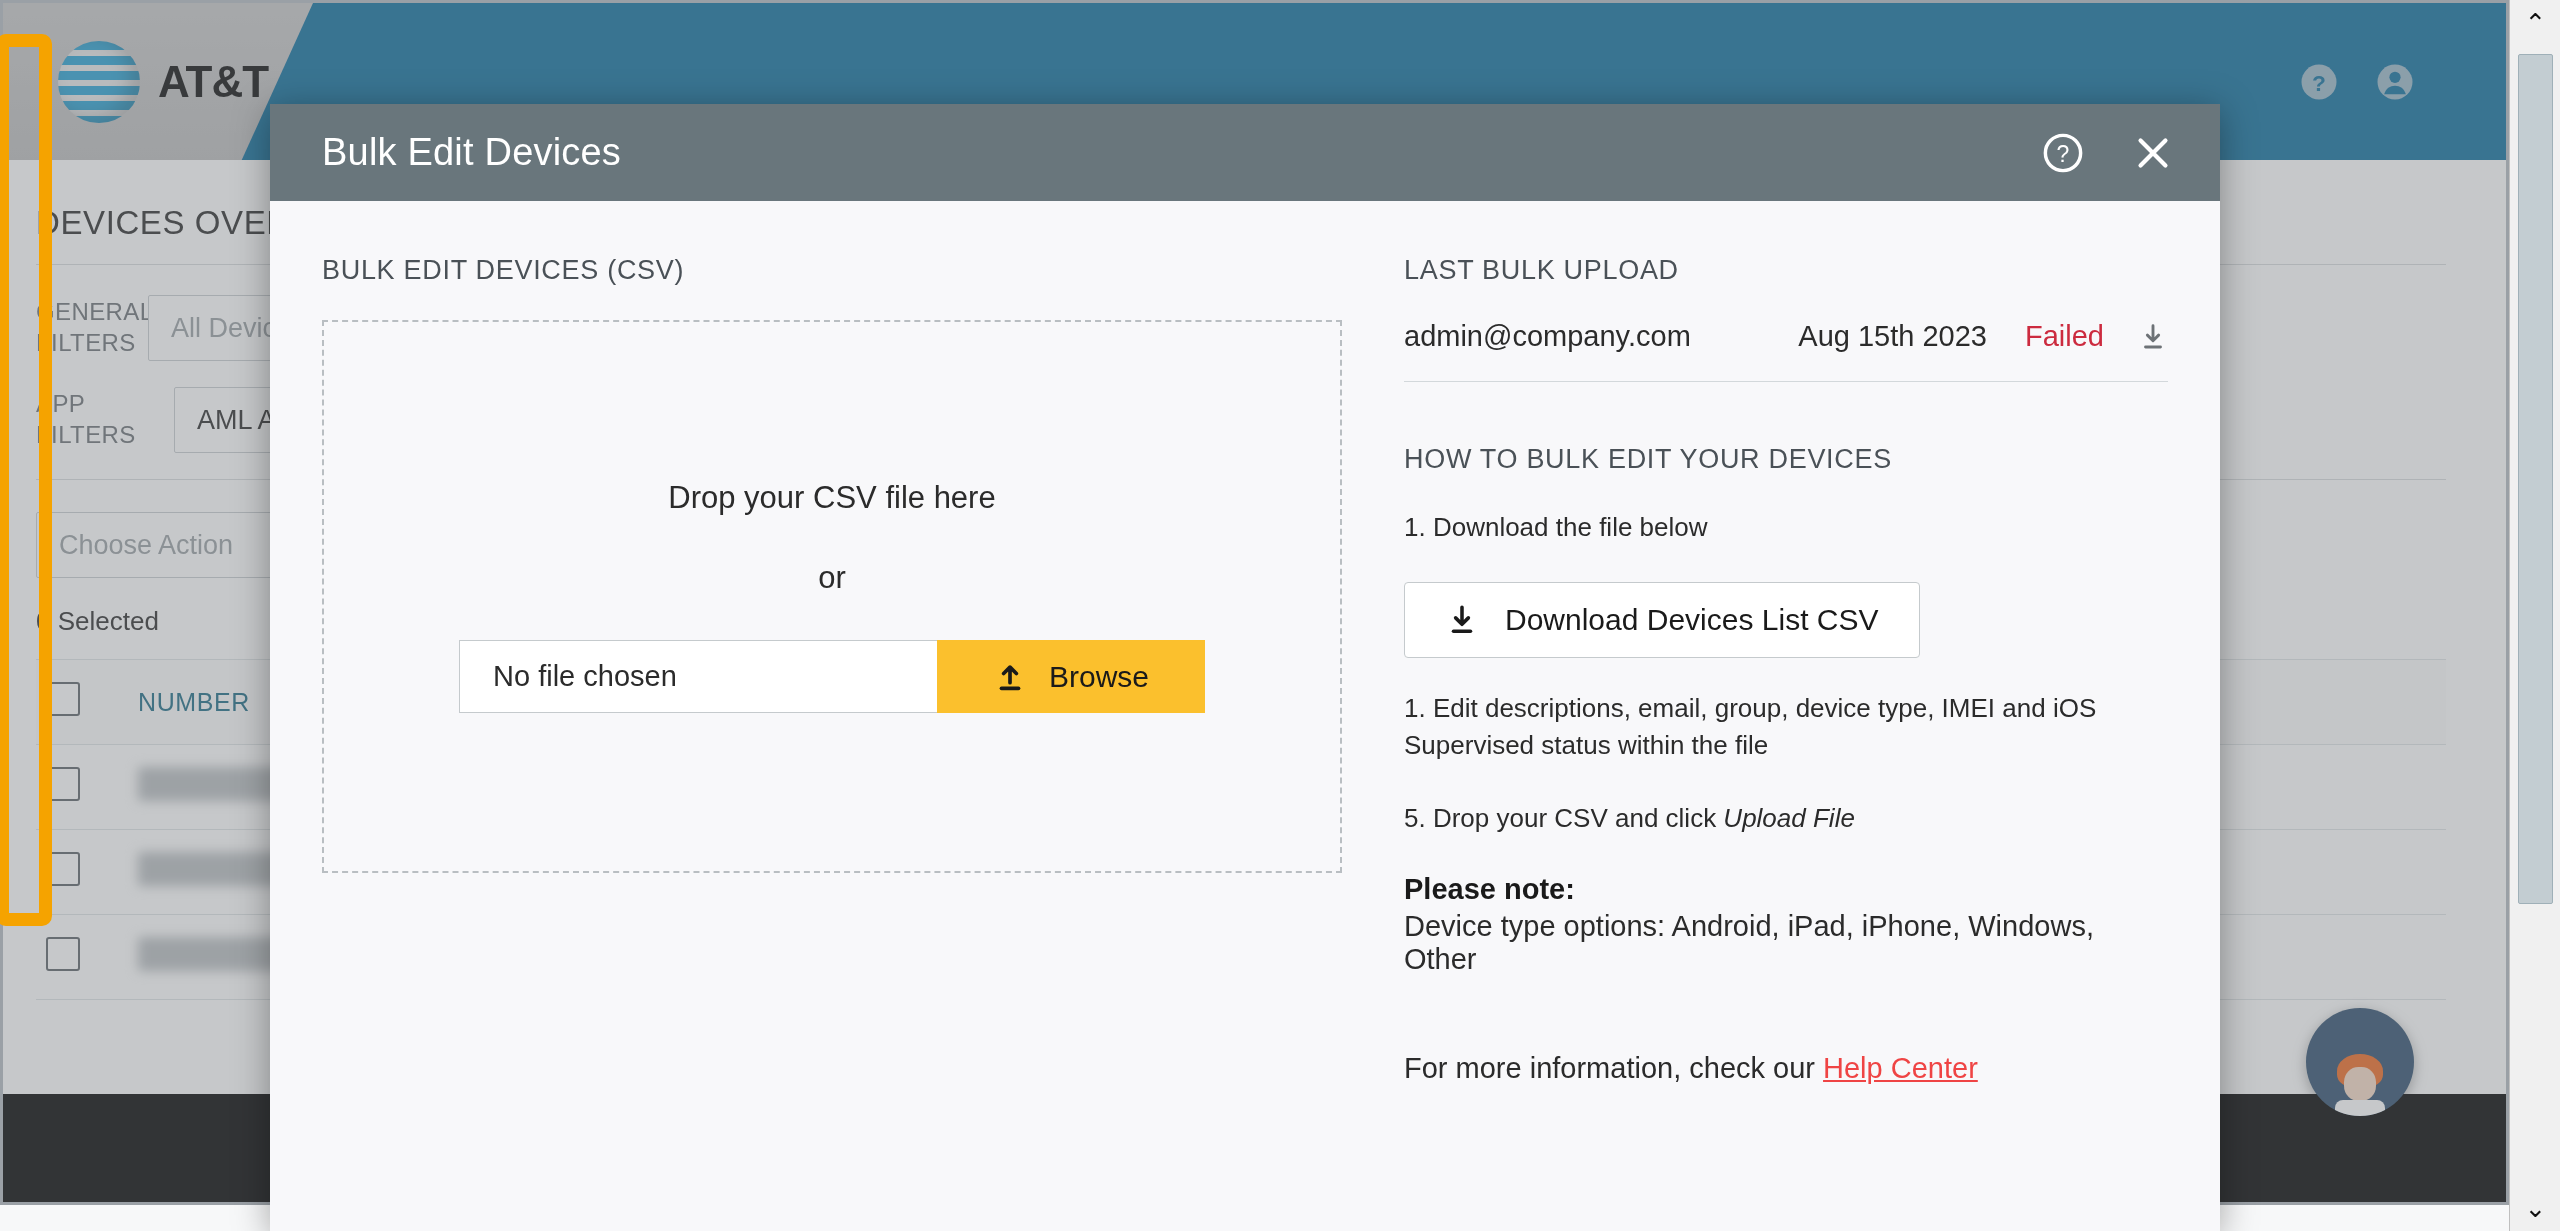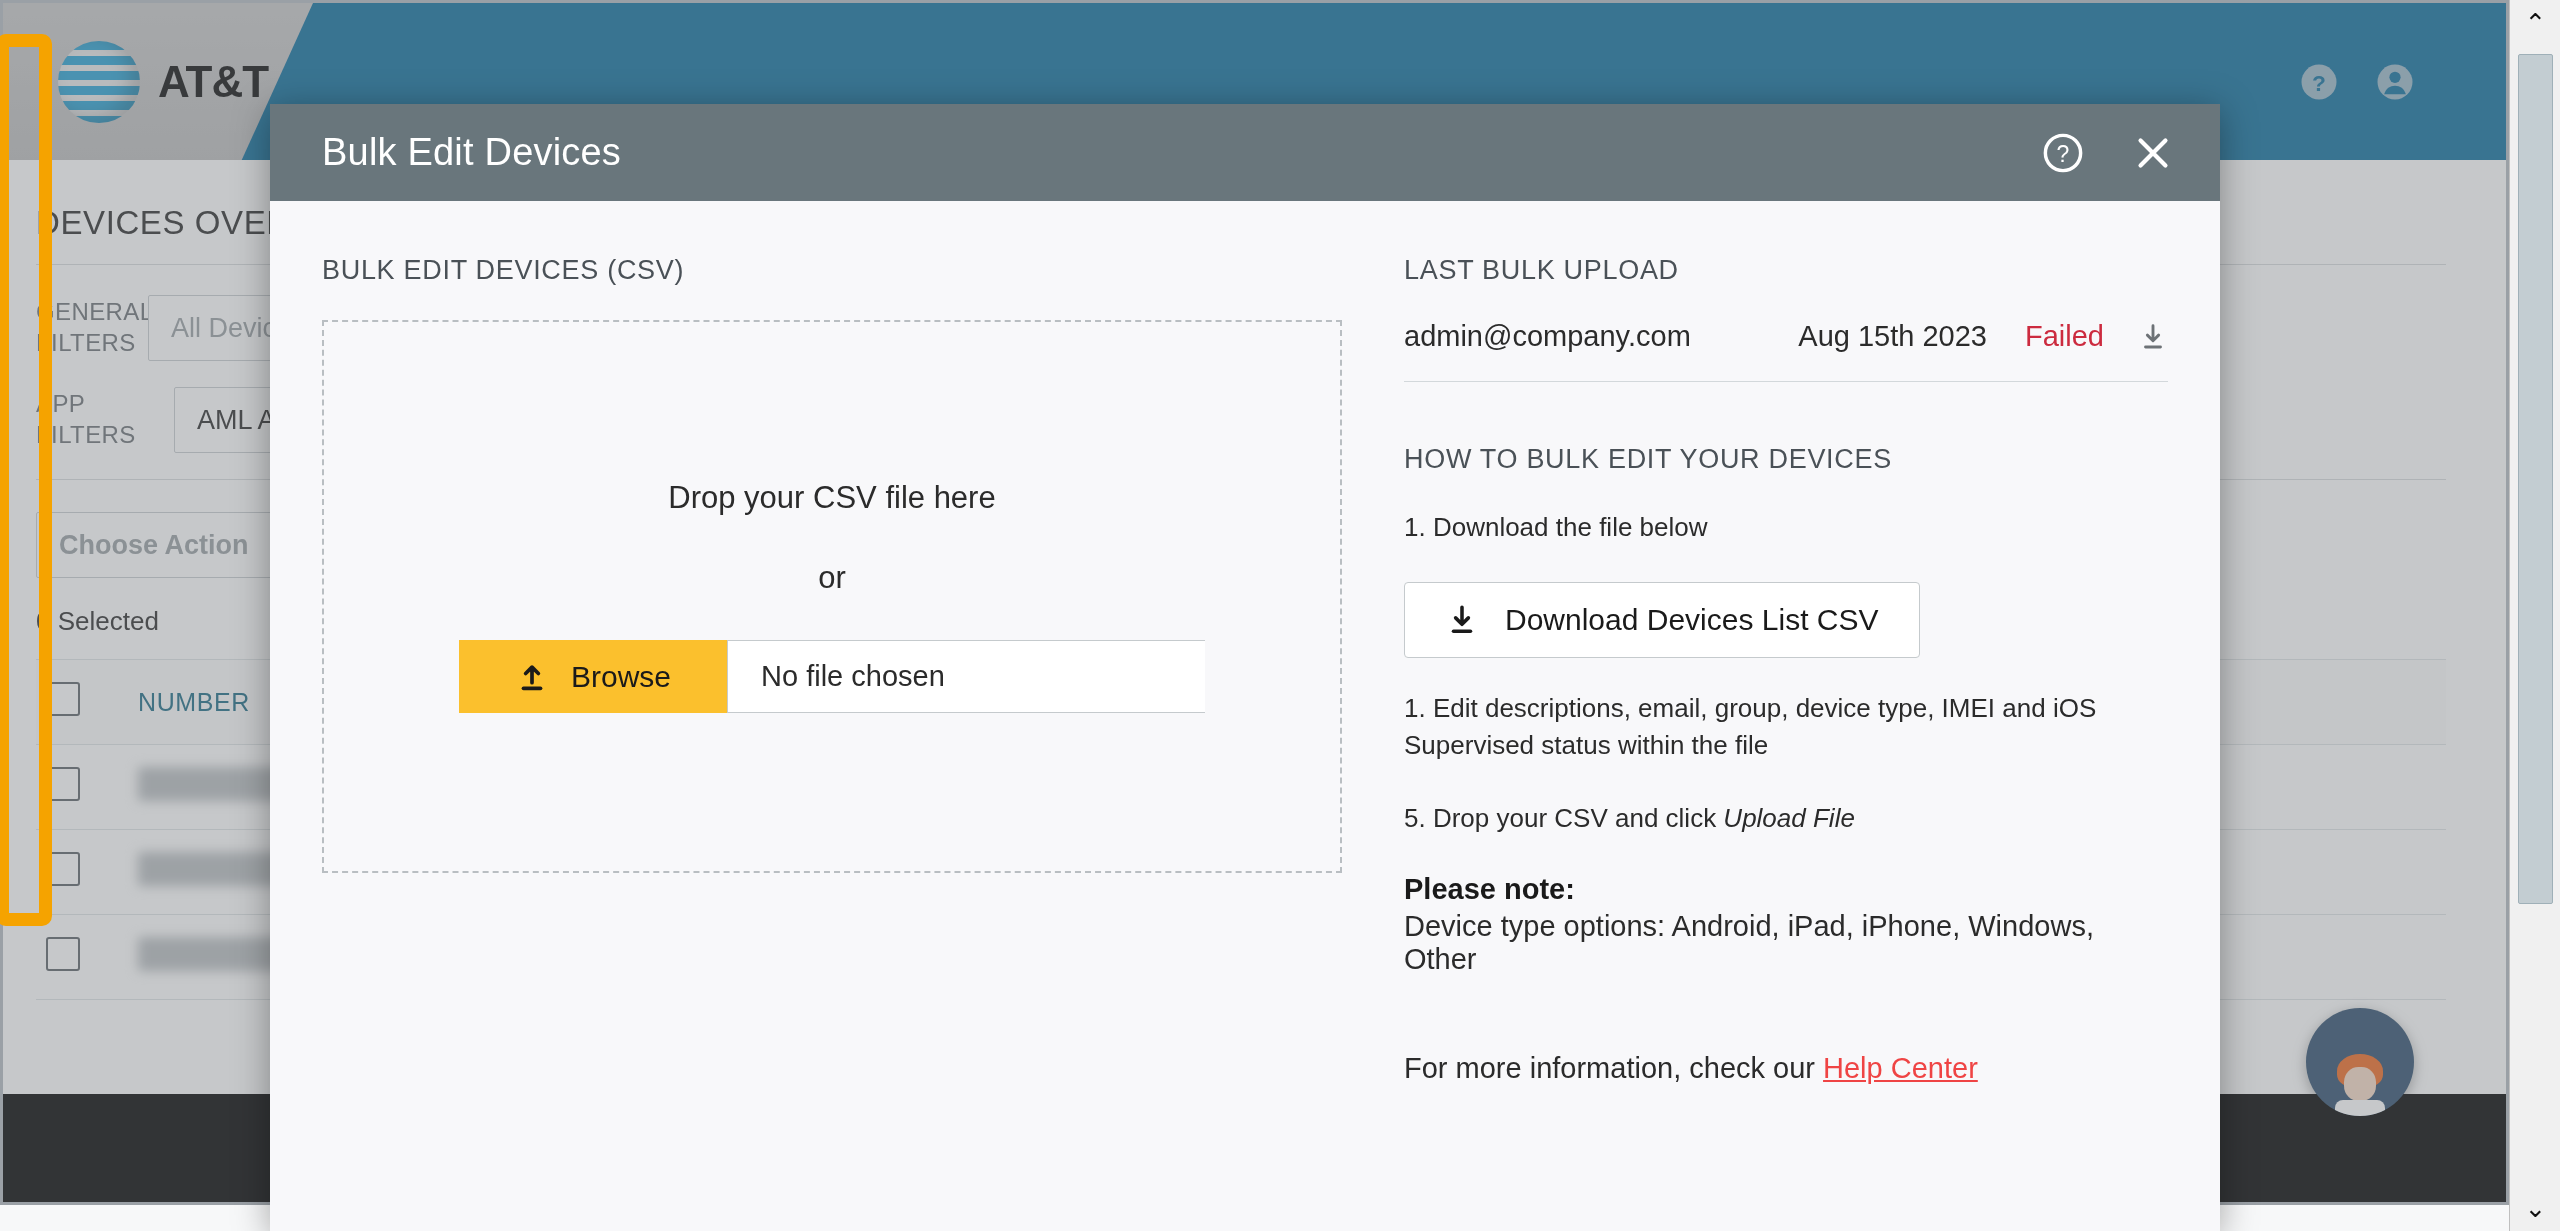--- a/index.html
+++ b/index.html
@@ -87,21 +87,21 @@
   }
   #general-filter-select { width: 860px; }
   #app-filter-select { width: 1020px; color: #2b2b2b; margin-left: 26px; }
 
   #filters-rule { height: 1px; background: #d7dbdd; margin: 6px 0 32px 0; }
 
   #action-row { display: flex; align-items: center; }
   #choose-action {
     width: 430px; height: 66px; border: 1px solid #c8ced1; background: #fff;
     display: flex; align-items: center; padding: 0 22px;
-    font-size: 27px; color: #9aa0a4; border-radius: 2px; font-weight: bold;
+    font-size: 27px; color: #9aa0a4; border-radius: 2px;
   }
   #devices-btn {
     height: 66px; border: 1px solid #c8ced1; background: #fff;
     display: flex; align-items: center; padding: 0 26px;
     font-size: 27px; color: #2b2b2b; border-radius: 3px;
     margin-left: 1030px;
   }
   .toolbar-ico { width: 36px; height: 36px; margin-left: 34px; opacity: .6; }
   .toolbar-ico svg { width: 100%; height: 100%; }
 
@@ -441,28 +441,28 @@
 
     <div id="modal-body">
 
       <div class="col-left">
         <div class="section-head">BULK EDIT DEVICES (CSV)</div>
 
         <div id="dropzone">
           <div id="dropzone-text">Drop your CSV file here</div>
           <div id="dropzone-or">or</div>
           <div id="file-row">
+            <div id="file-name">No file chosen</div>
             <div id="browse-btn">
               <svg viewBox="0 0 24 24">
                   <path d="M12 16V5M12 5L7.5 9.5M12 5l4.5 4.5" stroke="#1a1a1a" stroke-width="2.6" fill="none" stroke-linecap="round"></path>
                   <path d="M6 20h12" stroke="#1a1a1a" stroke-width="2.6" stroke-linecap="round"></path>
                 </svg>
               <span>Browse</span>
             </div>
-            <div id="file-name">No file chosen</div>
           </div>
         </div>
       </div>
 
       <div class="col-right">
         <div class="section-head">LAST BULK UPLOAD</div>
 
         <div id="last-upload-row">
           <span id="upload-email">admin@company.com</span>
           <span id="upload-date">Aug 15th 2023</span>

